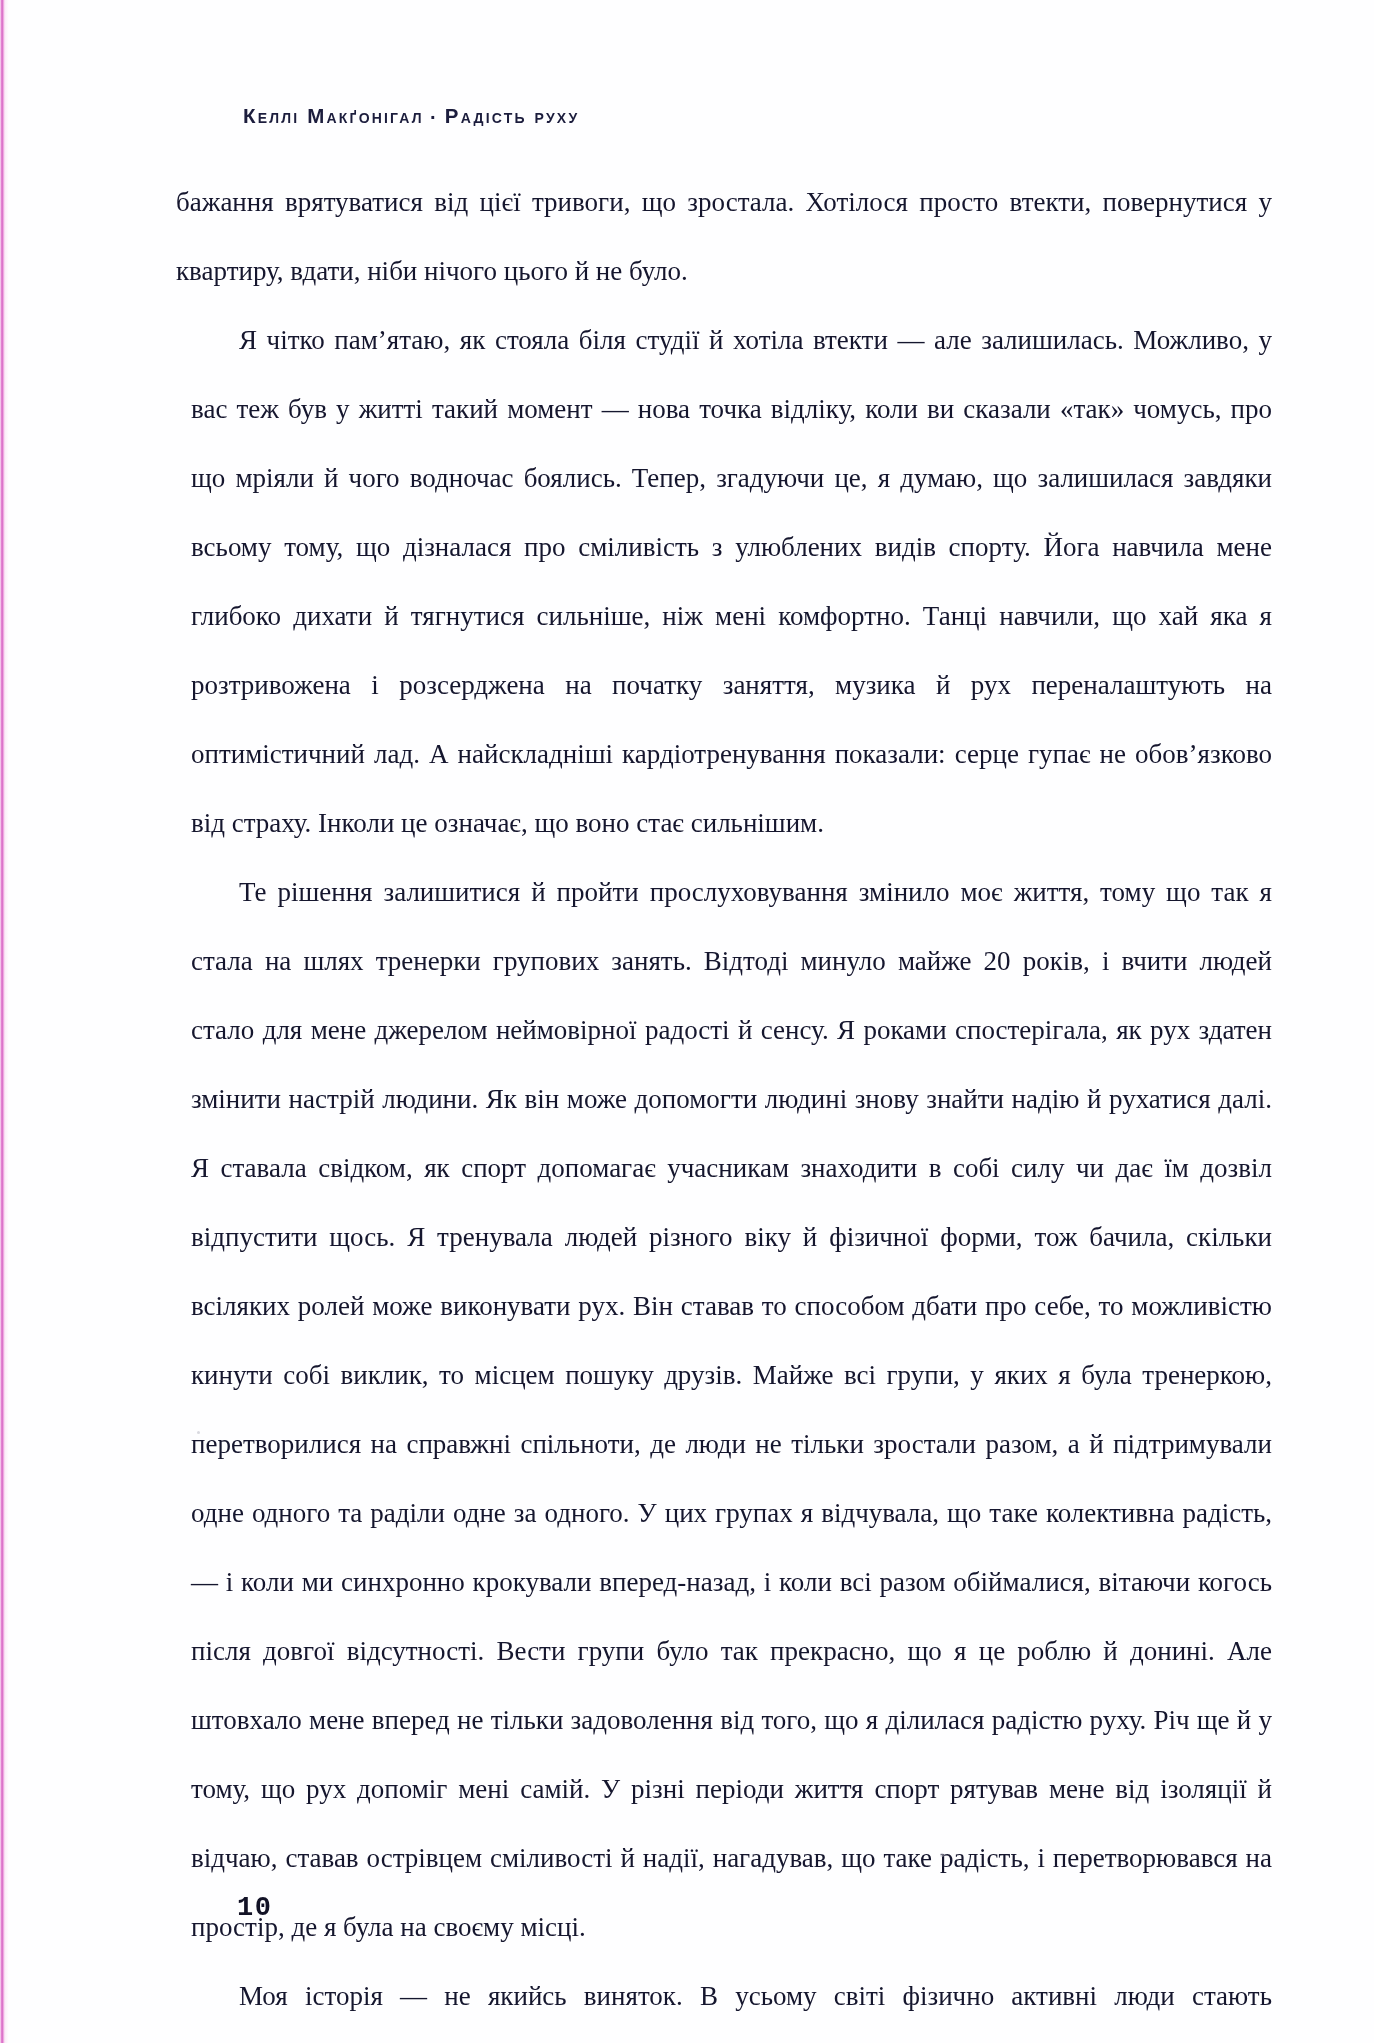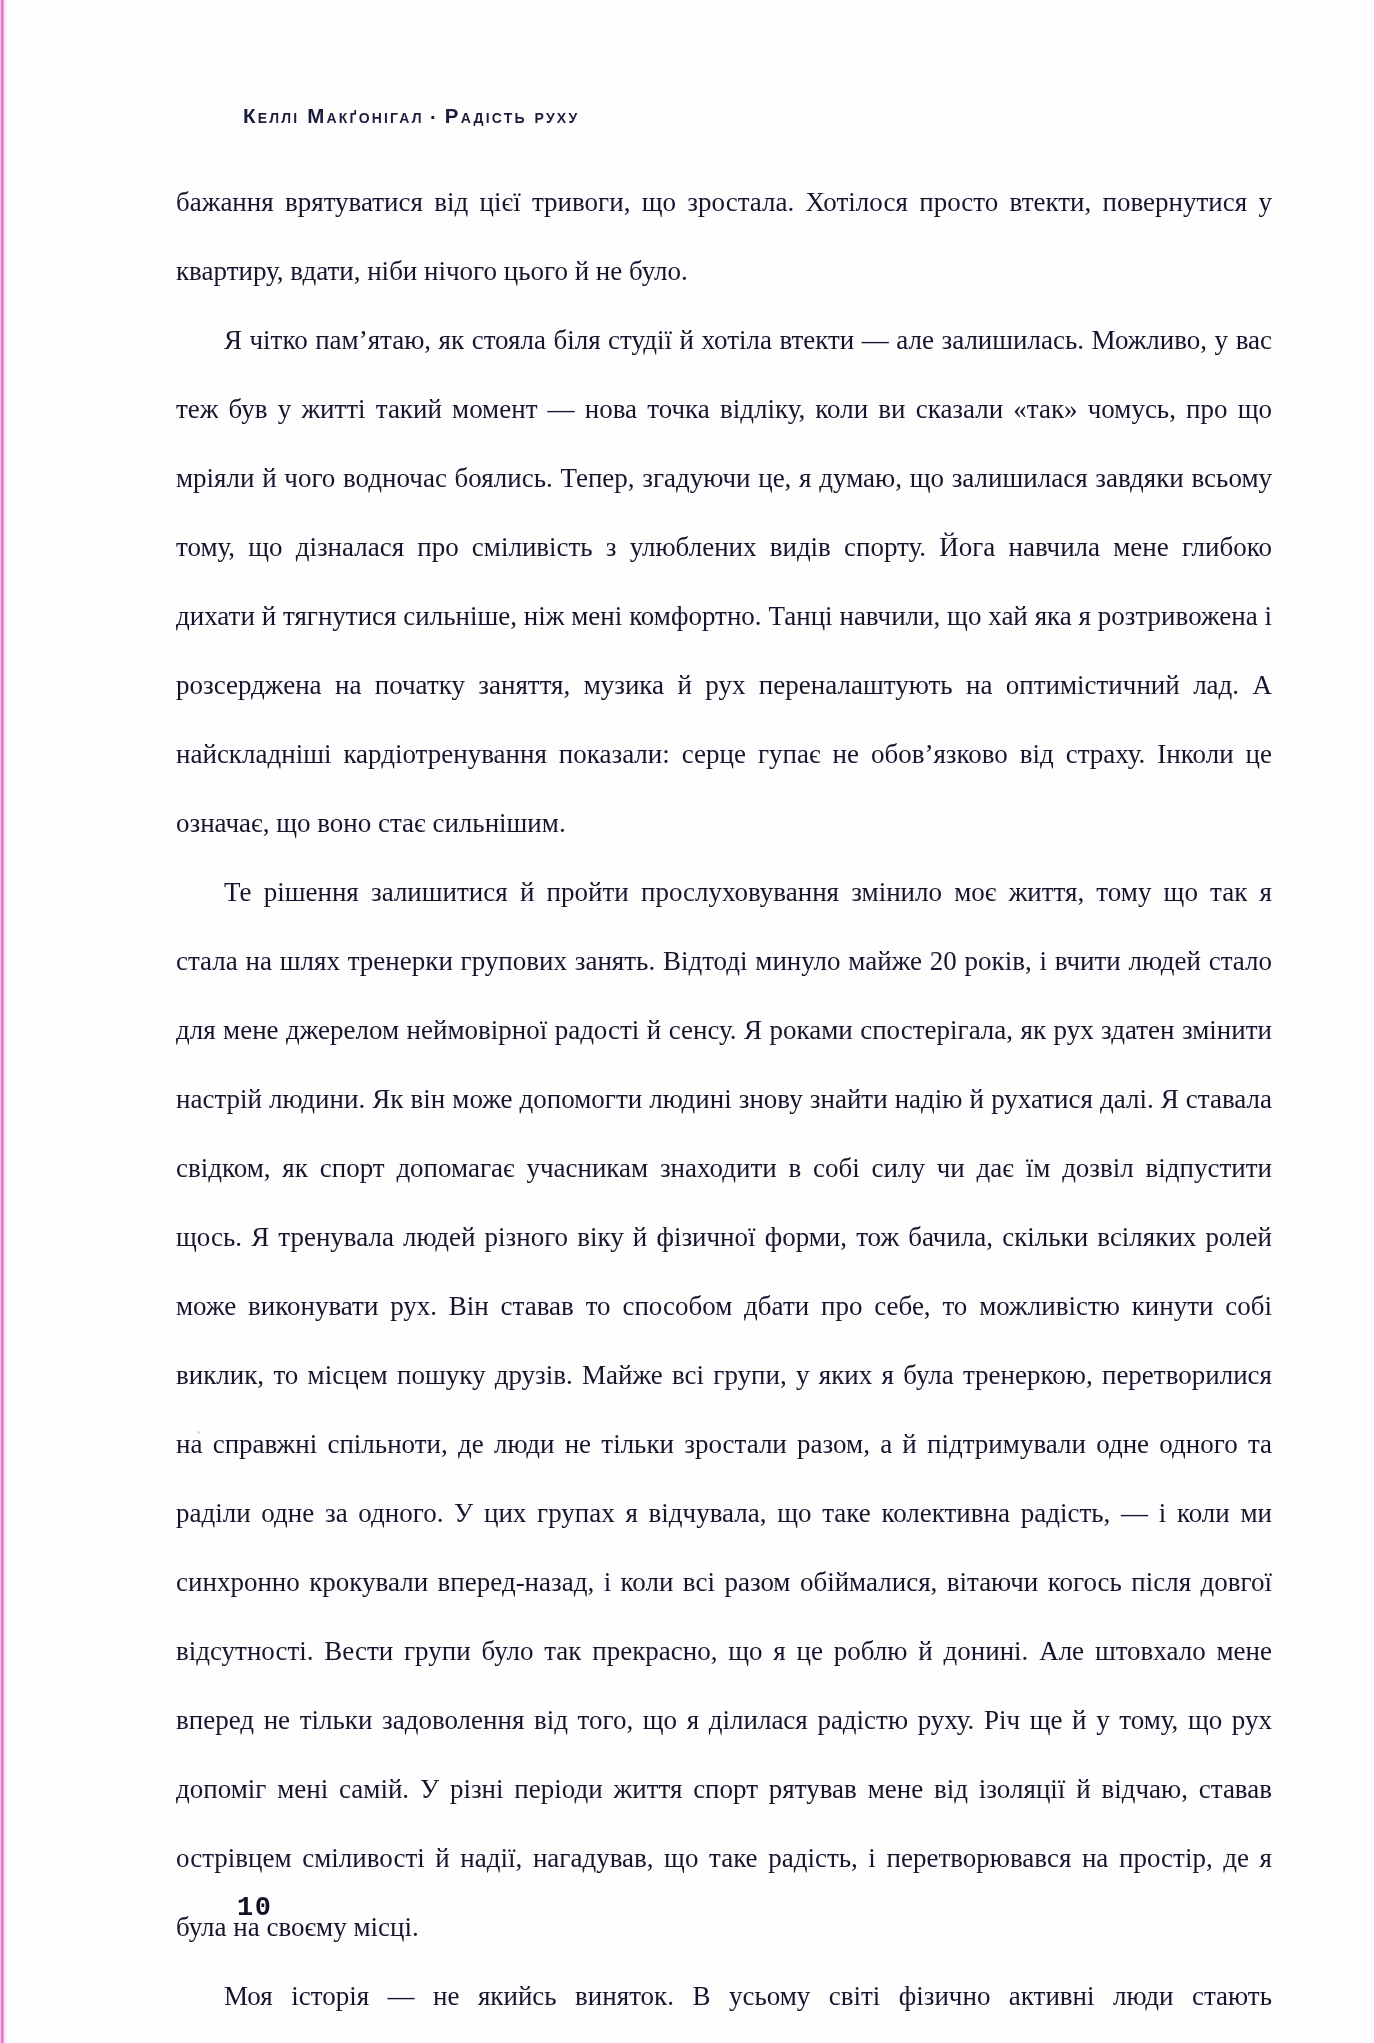--- a/index.html
+++ b/index.html
@@ -74,20 +74,21 @@
     text-justify: inter-word;
     font-weight: 400;
     -webkit-font-smoothing: antialiased;
   }
   .textblock p {
     margin: 0;
     text-indent: 0;
   }
   .textblock p.indent {
     text-indent: 48px;
+    margin-left: 15px;
   }
 
   .folio {
     position: absolute;
     left: 237px;
     top: 1893px;
     font-family: Liberation Mono, monospace;
     font-size: 27px;
     font-weight: 700;
     letter-spacing: 1.5px;

